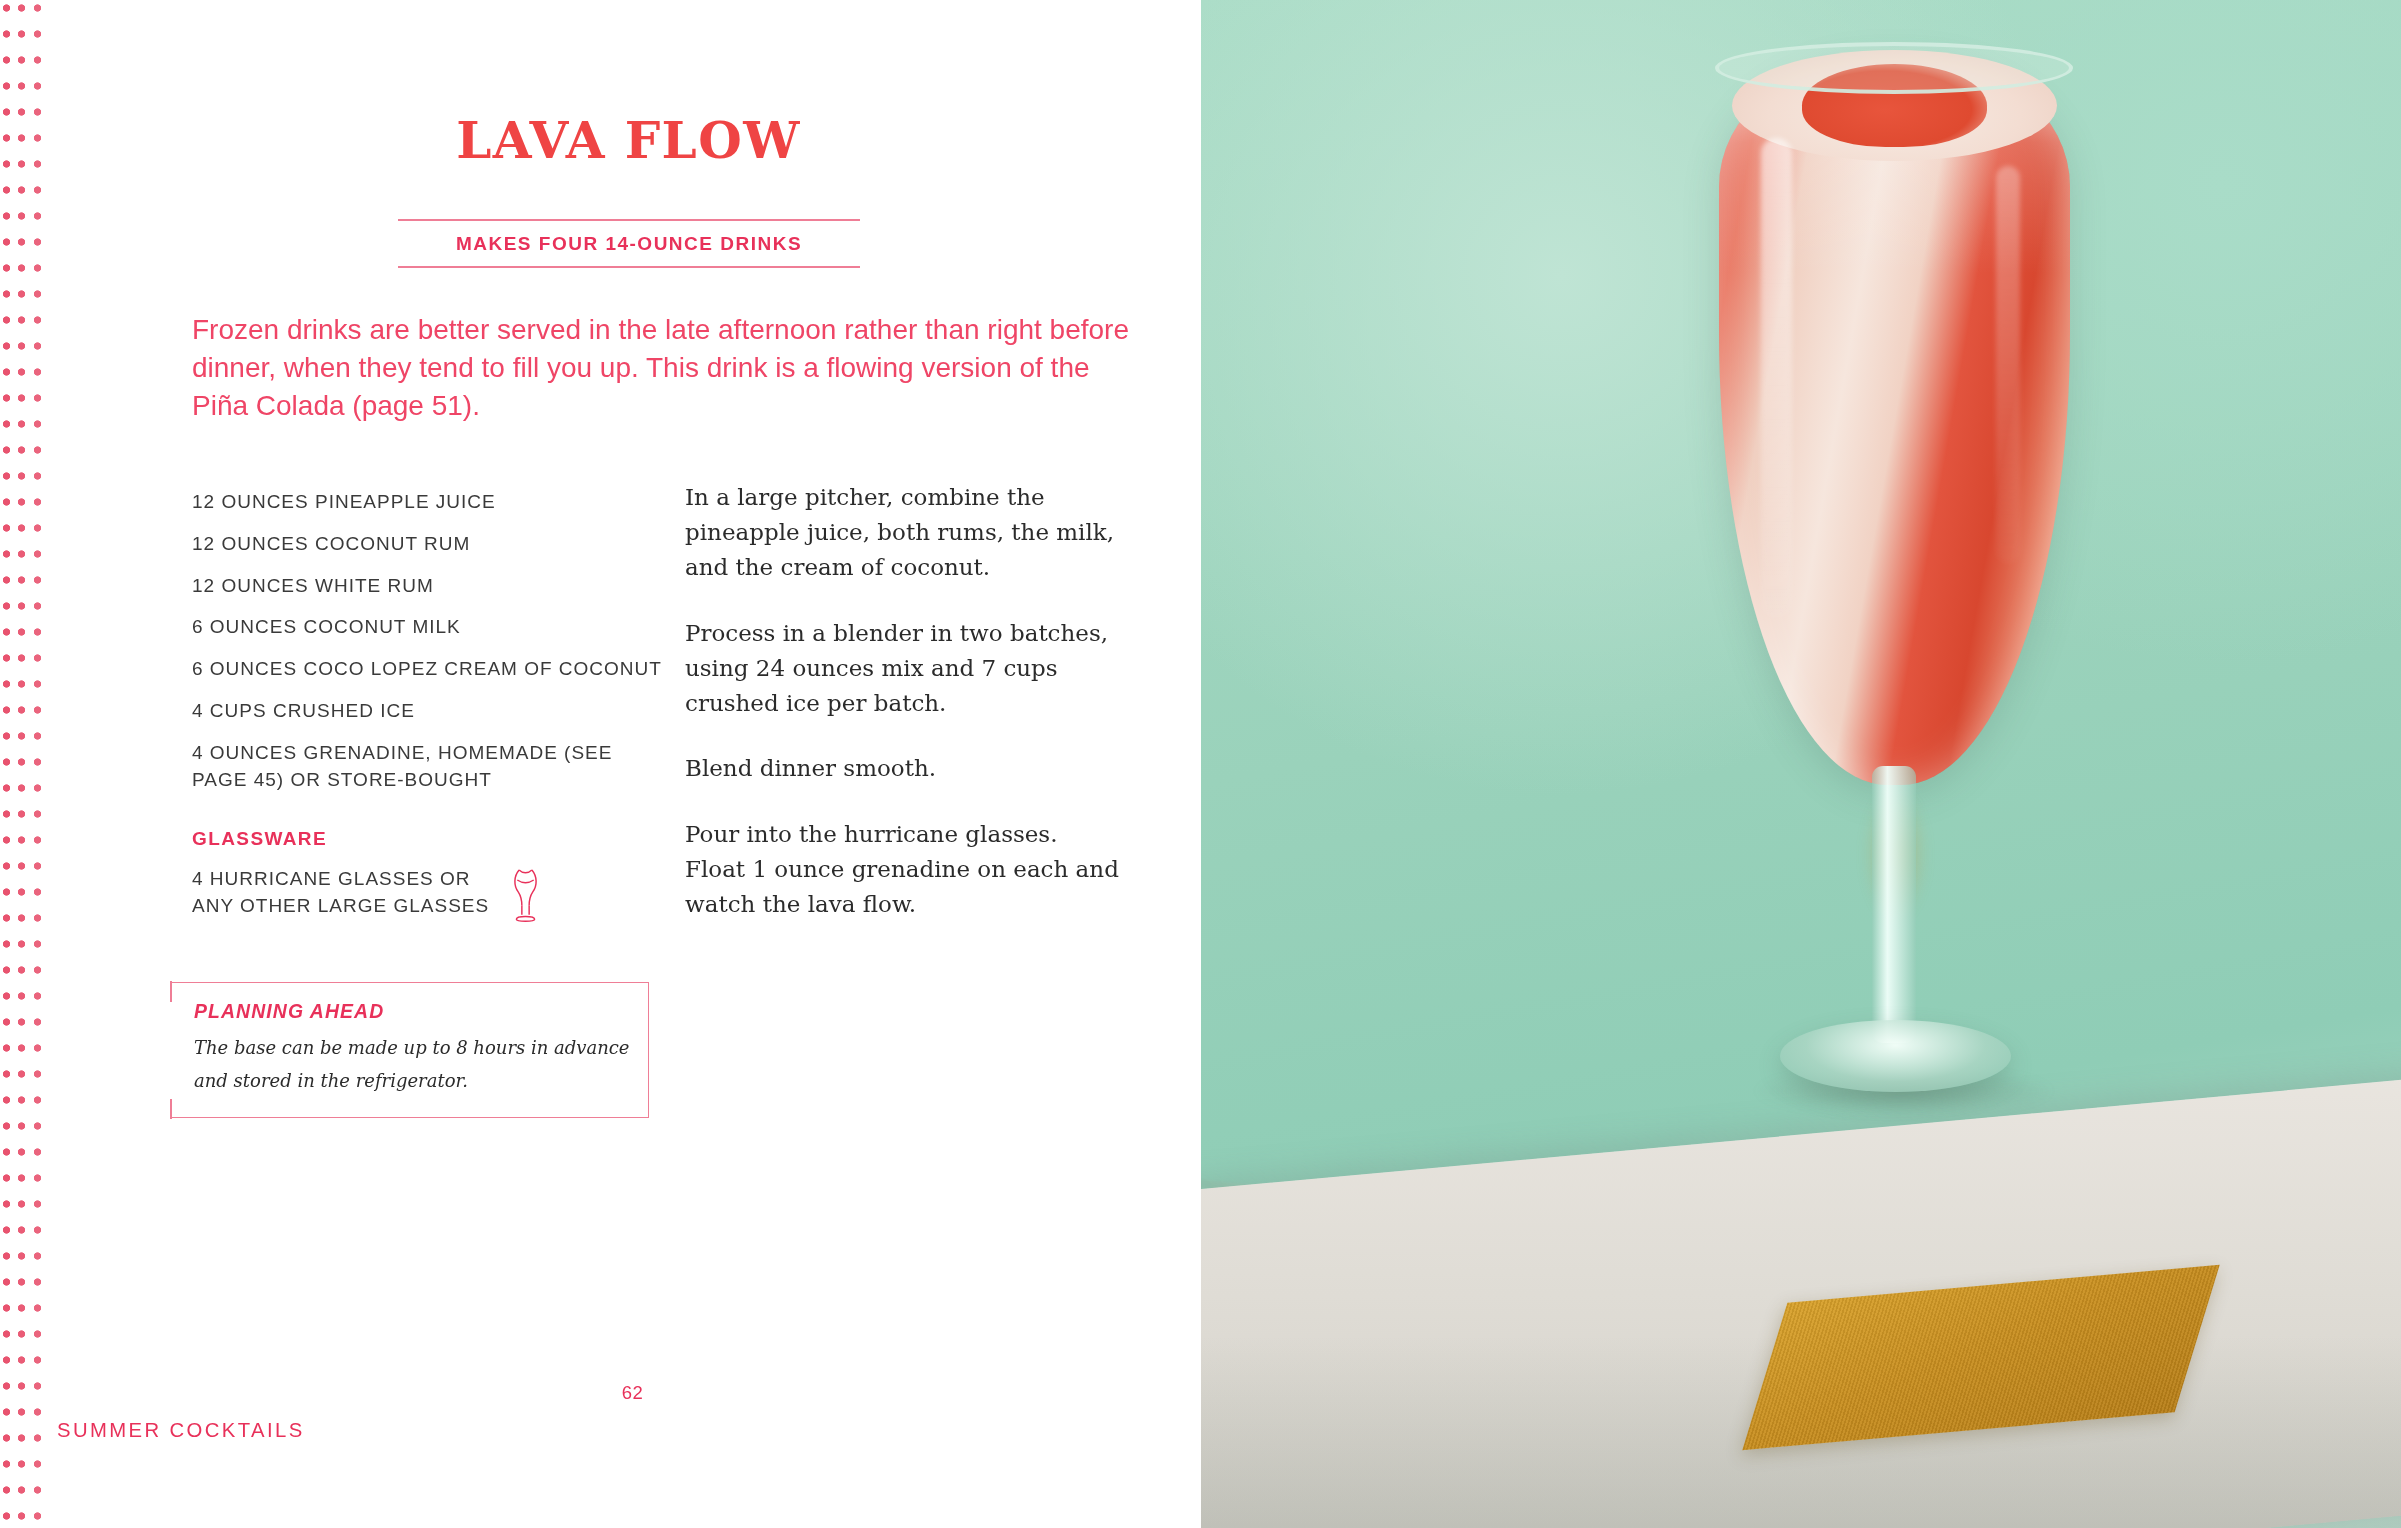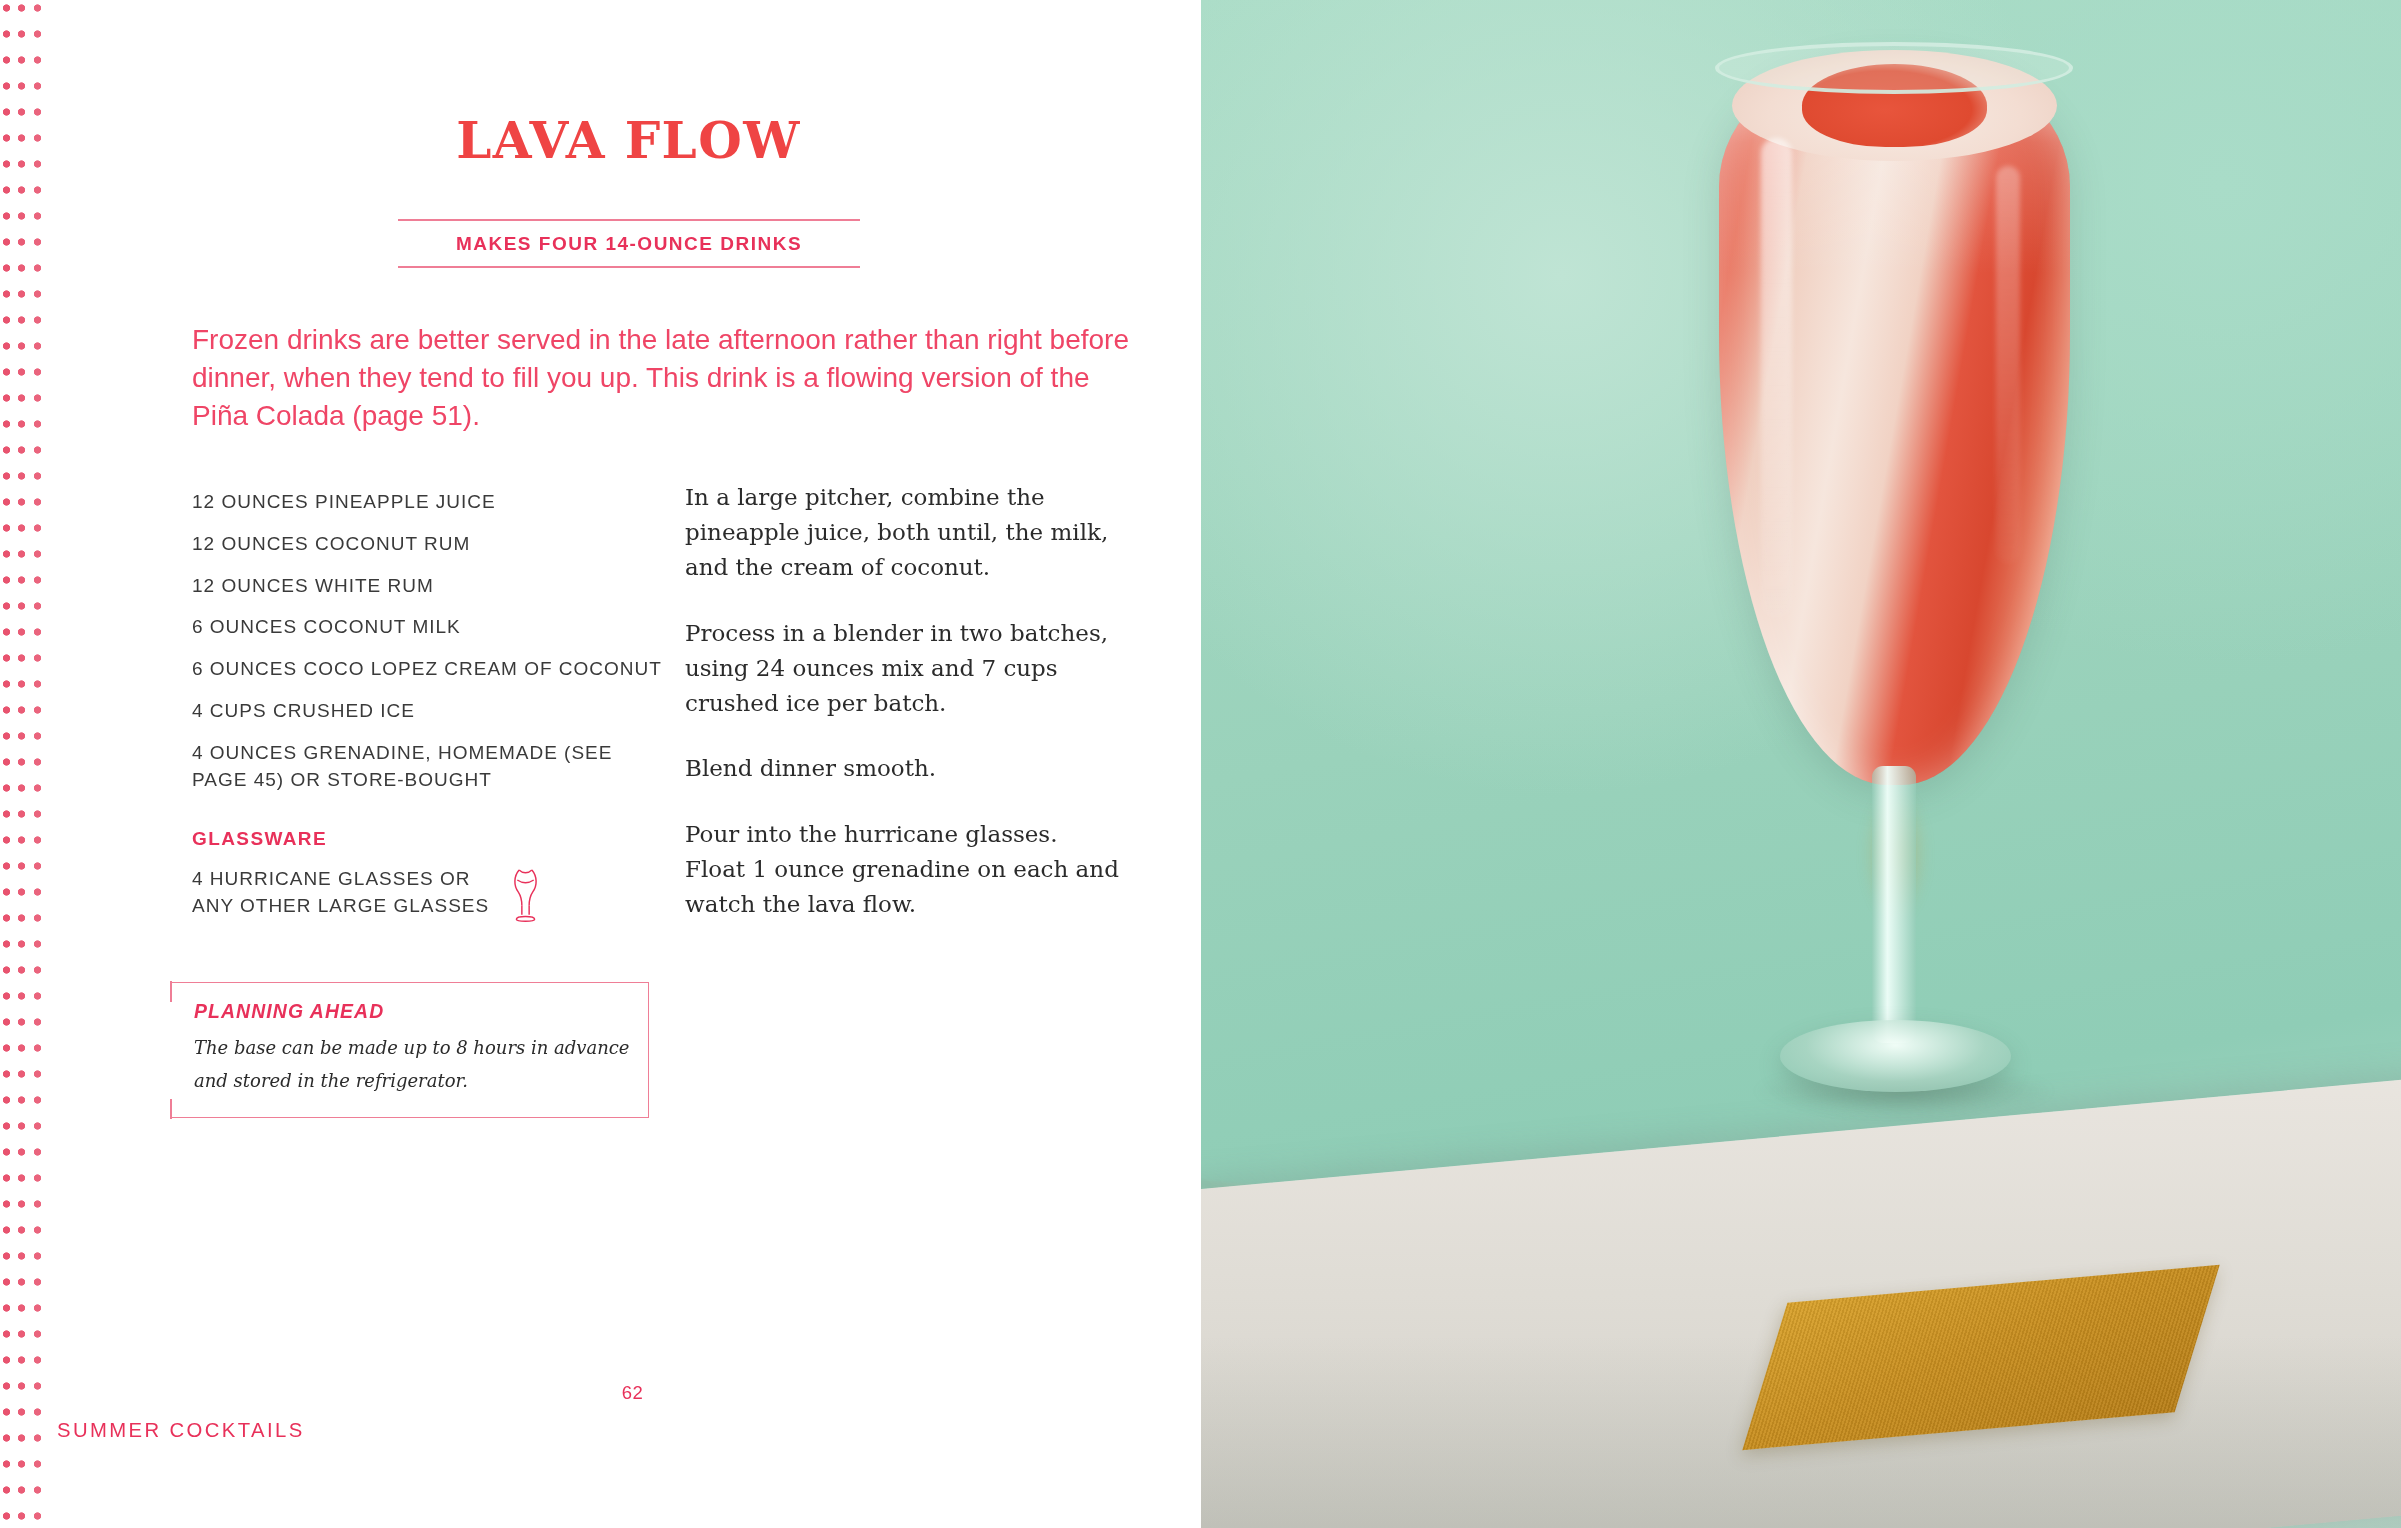--- a/index.html
+++ b/index.html
@@ -78,21 +78,21 @@
     font-weight: bold;
     letter-spacing: 1.5px;
     color: #e8315a;
     padding: 12px 0 11px 0;
     text-transform: uppercase;
   }
 
   .intro {
     position: absolute;
     left: 135px;
-    top: 321px;
+    top: 311px;
     width: 937px;
     font-size: 28px;
     line-height: 38px;
     color: #ef4566;
     font-family: "Liberation Sans", sans-serif;
   }
 
   
   .col-left {
     position: absolute;
@@ -449,21 +449,21 @@
             <path d="M13 42 L13 52"></path>
             <path d="M21 42 L21 52"></path>
             <path d="M7 57 C7 53, 27 53, 27 57 C27 60, 7 60, 7 57 Z"></path>
             <path d="M8 14 C14 18, 20 18, 26 14"></path>
           </svg>
         </span>
       </div>
     </div>
 
     <div class="col-right">
-      <p>In a large pitcher, combine the pineapple juice, both until, the milk, and the cream of coconut.</p>
+      <p>In a large pitcher, combine the pineapple juice, both rums, the milk, and the cream of coconut.</p>
       <p>Process in a blender in two batches, using 24 ounces mix and 7 cups crushed ice per batch.</p>
       <p>Blend dinner smooth.</p>
       <p>Pour into the hurricane glasses. Float 1 ounce grenadine on each and watch the lava flow.</p>
     </div>
 
     <div class="planning">
       <div class="planning-head">PLANNING AHEAD</div>
       <div class="planning-body">The base can be made up to 8 hours in advance and stored in the refrigerator.</div>
     </div>
 

